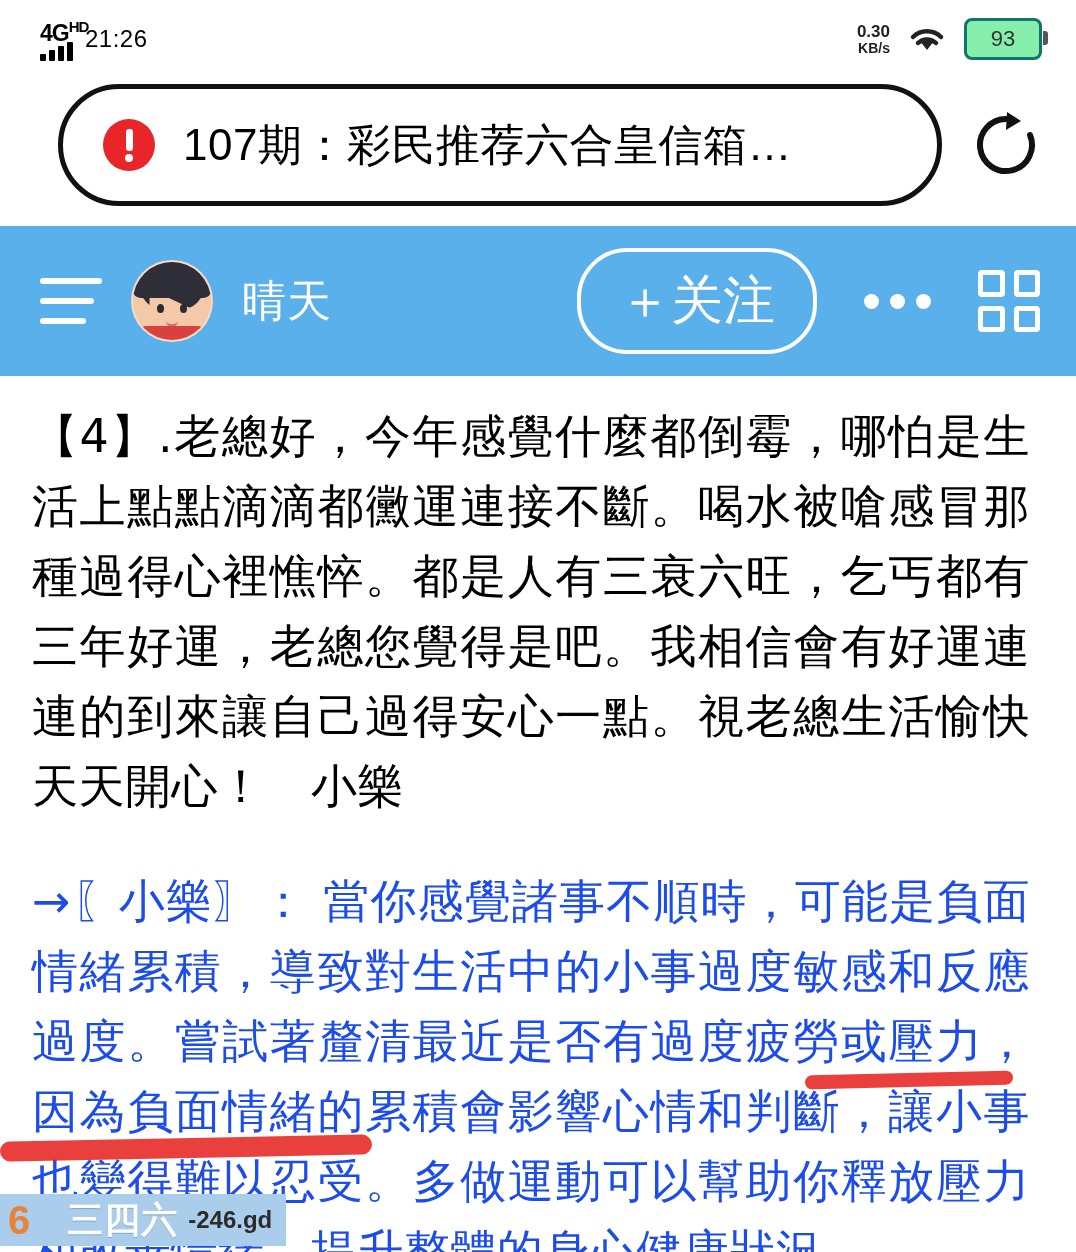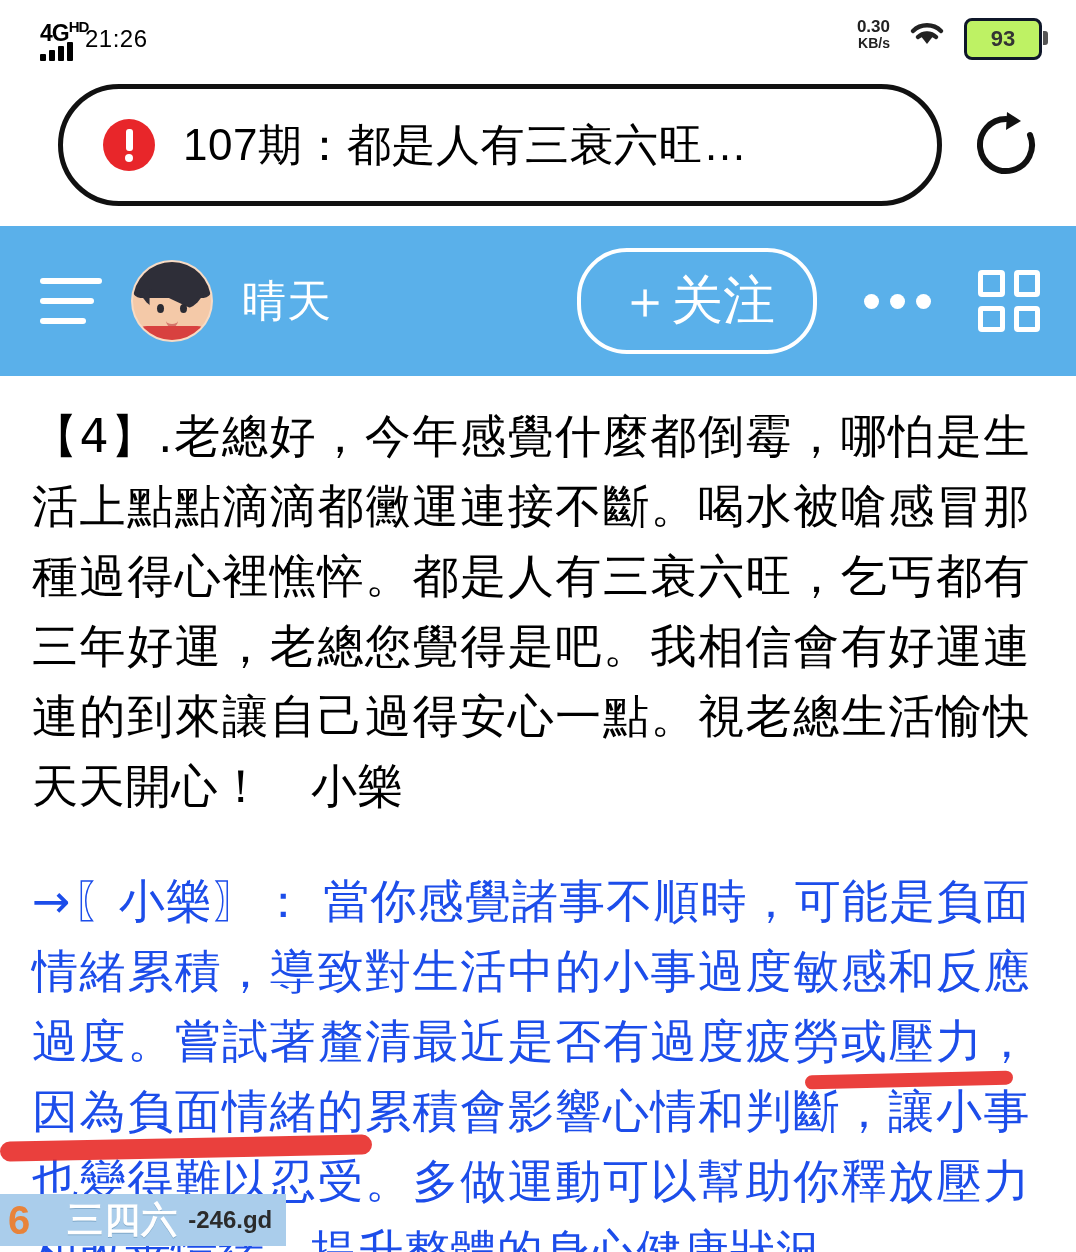--- a/index.html
+++ b/index.html
@@ -63,45 +63,45 @@
   .sig-bars i:nth-child(3) { height: 15px; }
   .sig-bars i:nth-child(4) { height: 19px; }
   .clock {
     font-size: 24px;
     font-weight: 500;
     line-height: 1;
     letter-spacing: 0.5px;
   }
   .status-right {
     display: flex;
-    align-items: flex-start;
+    align-items: center;
     gap: 17px;
   }
   .netspeed {
     text-align: right;
     line-height: 1.05;
     font-size: 17px;
     color: #222;
     font-weight: bold;
   }
   .netspeed .unit { font-size: 14px; font-weight: bold; }
   .wifi-icon { width: 40px; height: 30px; position: relative; }
   .battery {
     width: 72px;
     height: 36px;
-    border: 3px solid #0f172a;
+    border: 3px solid #0f766e;
     border-radius: 8px;
     position: relative;
     display: flex;
     align-items: center;
     justify-content: center;
     font-size: 22px;
     color: #333;
-    font-weight: bold;
-    background: #bef264;
+    font-weight: normal;
+    background: #86efac;
   }
   .battery:after {
     content: "";
     position: absolute;
     right: -9px;
     top: 10px;
     width: 5px;
     height: 14px;
     background: #555;
     border-radius: 0 3px 3px 0;
@@ -396,21 +396,21 @@
     </div>
     <div class="battery">
       <span>93</span>
     </div>
   </div>
 </div>
 
 <div class="urlbar-row">
   <div class="urlbox">
     <span class="warn-icon"></span>
-    <span class="url-text">107期：都是人有三衰六旺…</span>
+    <span class="url-text">107期：彩民推荐六合皇信箱…</span>
   </div>
   <div class="reload-btn">
     <svg width="70" height="70" viewBox="0 0 70 70">
       <path d="M35 9 a26 26 0 1 0 24 16" stroke="#111" stroke-width="6" fill="none" stroke-linecap="round"></path>
       <path d="M36 2 l14 9 -15 9 z" fill="#111"></path>
     </svg>
   </div>
 </div>
 
 <div class="appbar">

